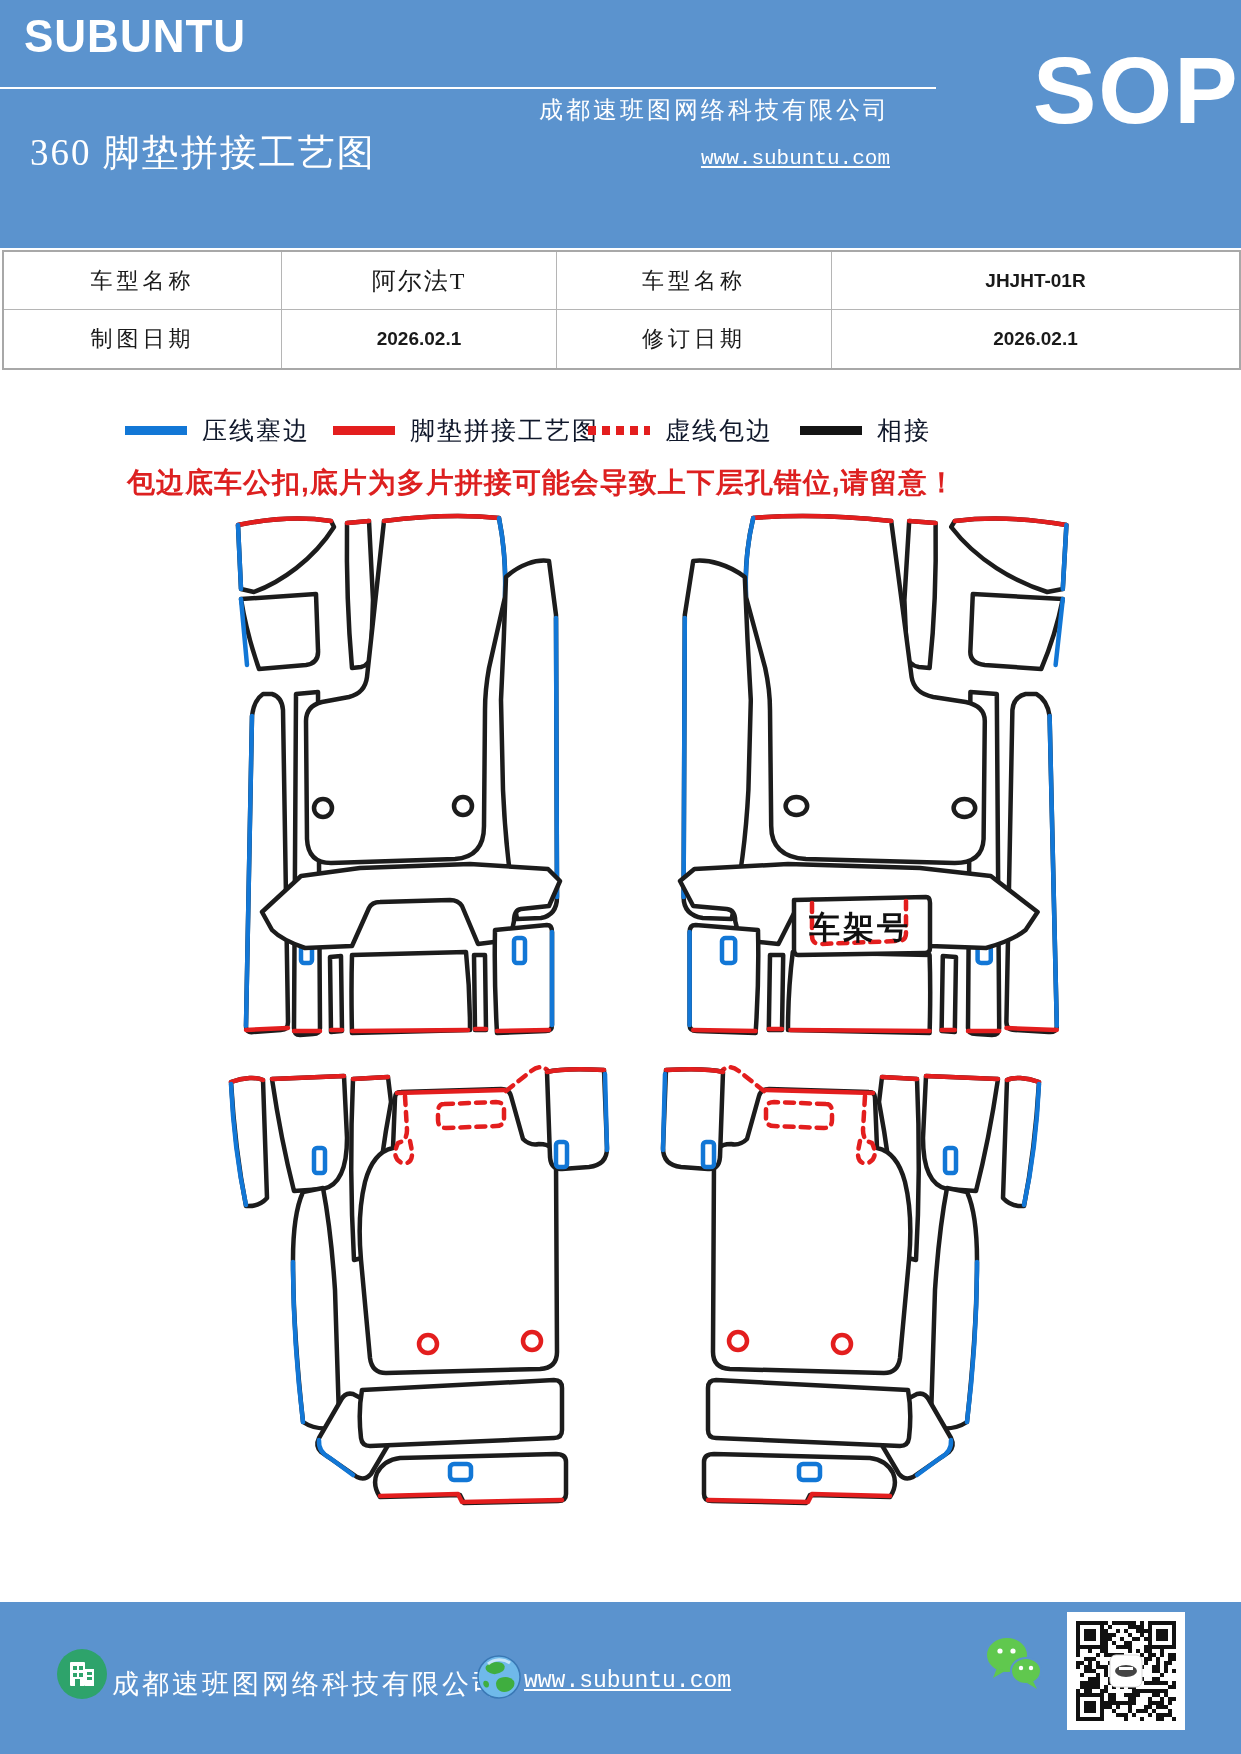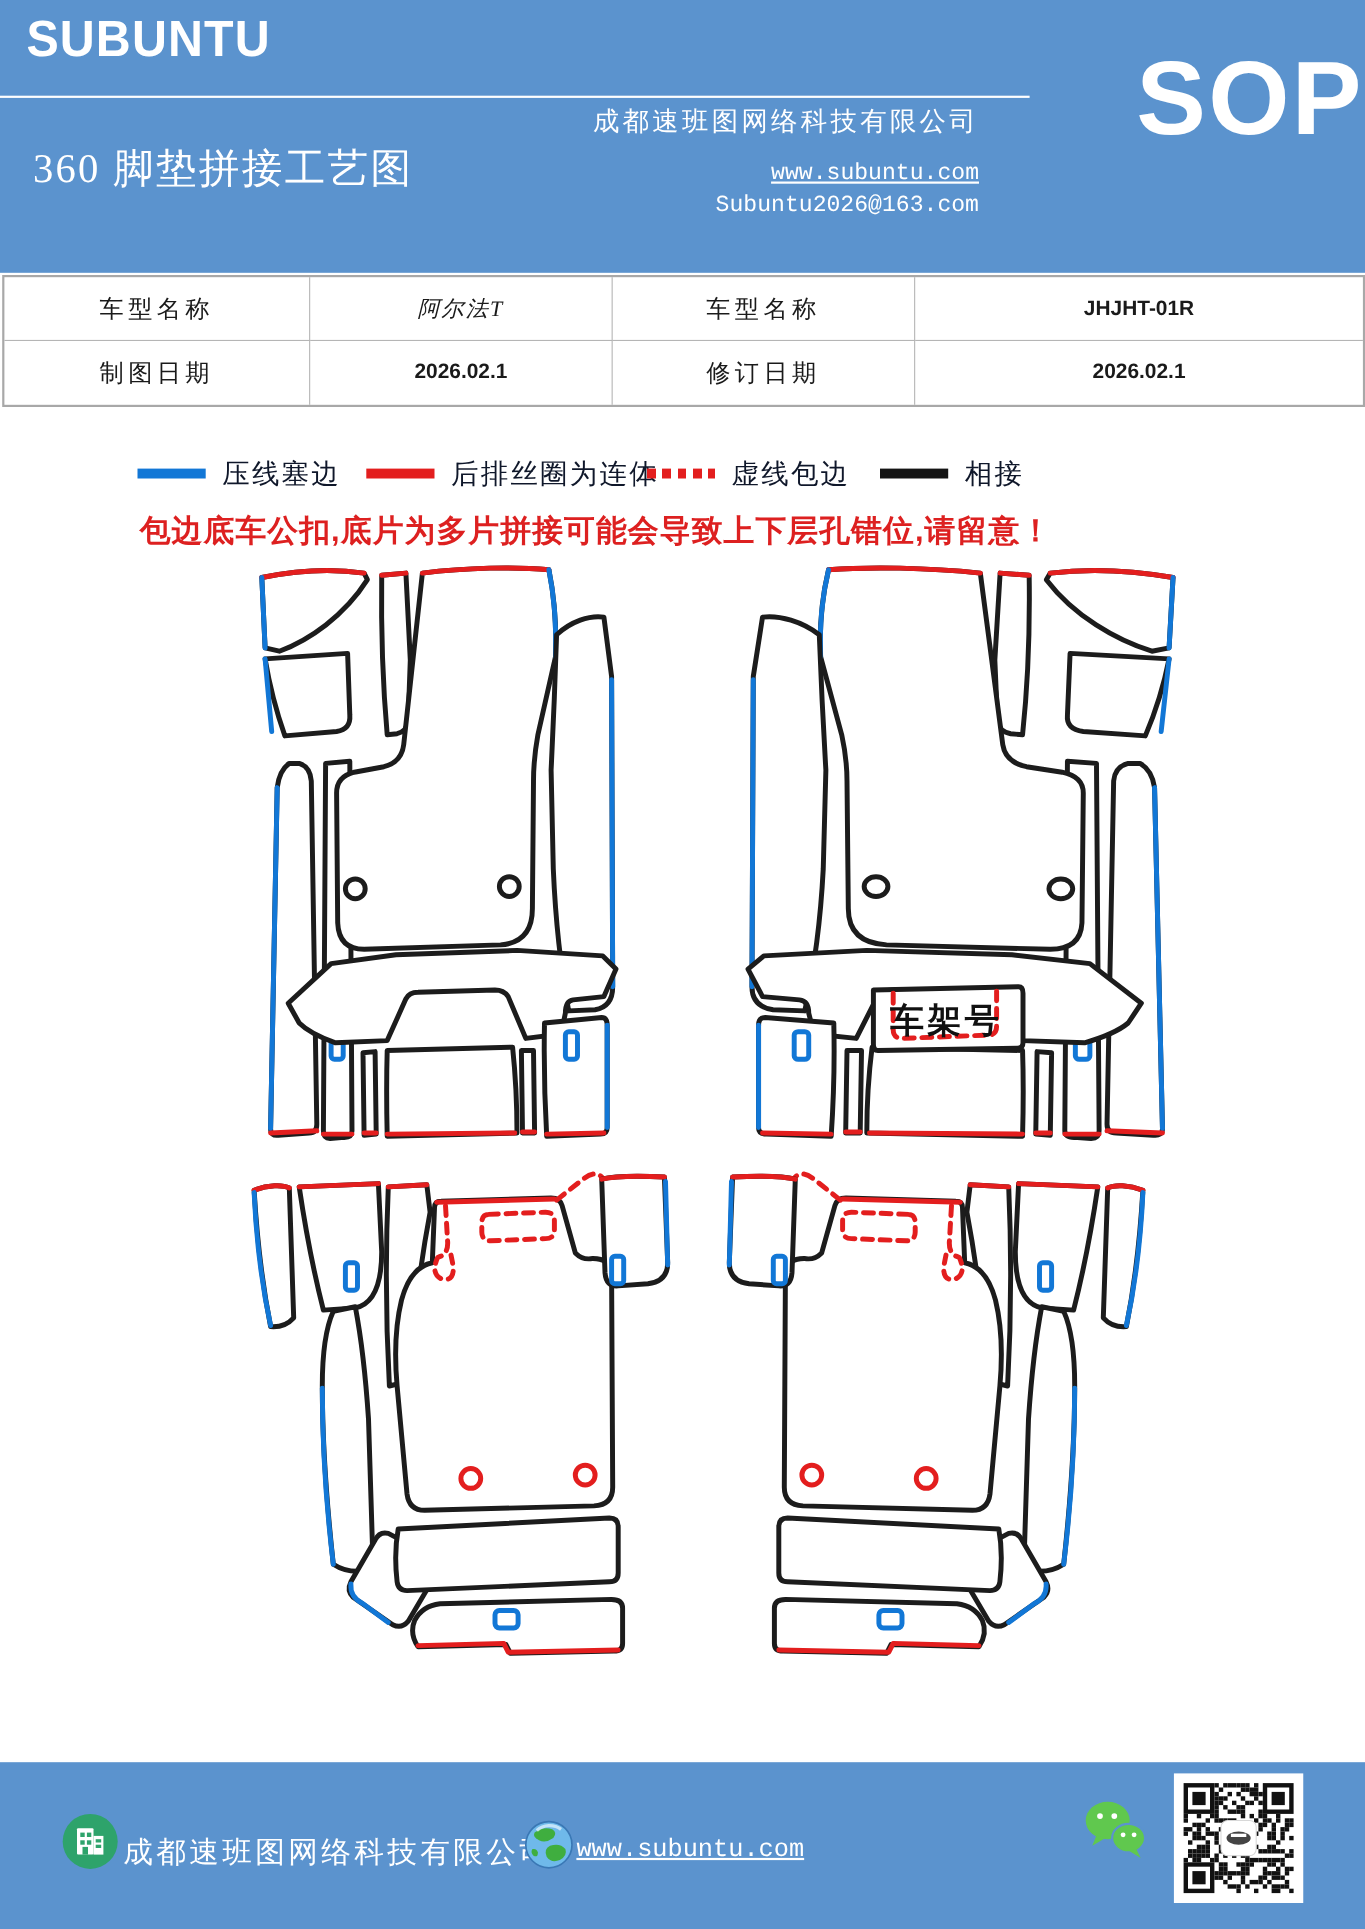--- a/index.html
+++ b/index.html
@@ -27,21 +27,21 @@
 
   
   .info-table{position:absolute;left:2px;top:250px;width:1235px;height:116px;
               display:grid;grid-template-columns:278px 275px 275px 1fr;
               grid-auto-rows:1fr;border:2px solid #a8a8a8;background:#fff;}
   .cell{border-right:1.5px solid #b5b5b5;border-bottom:1.5px solid #b5b5b5;
         display:flex;align-items:center;justify-content:center;color:#1a1a1a;}
   .cell:nth-child(4n){border-right:none;}
   .cell:nth-child(n+5){border-bottom:none;}
   .cell.lab{font-family:"Liberation Serif",serif;font-size:22px;letter-spacing:4px;}
-  .cell.val-cjk{font-family:"Liberation Serif",serif;font-size:20px;letter-spacing:2px;font-style:italic;}
+  .cell.val-cjk{font-family:"Liberation Serif",serif;font-size:24px;letter-spacing:2px;}
   .cell.val-code{font-size:19px;font-weight:700;}
 
   
   .lg-item{position:absolute;top:416px;height:28px;display:flex;align-items:center;}
   .lg-line{display:inline-block;width:62px;height:9px;}
   .c-blue{background:#1277d6;}
   .c-red{background:#e31e1e;}
   .c-black{background:#141414;}
   .c-dotted{background:repeating-linear-gradient(90deg,#e31e1e 0 8px,transparent 8px 14px);}
   .lg-label{font-family:"Liberation Serif",serif;font-size:25px;color:#0f172a;
@@ -75,42 +75,41 @@
 <body>
 
 <div class="page">
 
   <div class="band top">
     <div class="abs brand">SUBUNTU</div>
     <div class="abs hrule"></div>
     <div class="abs doc-title">360 脚垫拼接工艺图</div>
     <div class="abs h-company">成都速班图网络科技有限公司</div>
     <a class="abs h-site">www.subuntu.com</a>
-    <div class="abs h-email">Subuntu2026@163.com</div>
     <div class="abs sop">SOP</div>
   </div>
 
   <div class="info-table">
     <div class="cell lab">车型名称</div>
     <div class="cell val-cjk">阿尔法T</div>
     <div class="cell lab">车型名称</div>
     <div class="cell val-code">JHJHT-01R</div>
     <div class="cell lab">制图日期</div>
     <div class="cell val-code">2026.02.1</div>
     <div class="cell lab">修订日期</div>
     <div class="cell val-code">2026.02.1</div>
   </div>
 
   <div class="lg-item" style="left:125px">
     <span class="lg-line c-blue"></span>
     <span class="lg-label">压线塞边</span>
   </div>
   <div class="lg-item" style="left:333px">
     <span class="lg-line c-red"></span>
-    <span class="lg-label">后排丝圈为连体</span>
+    <span class="lg-label">脚垫拼接工艺图</span>
   </div>
   <div class="lg-item" style="left:588px">
     <span class="lg-line c-dotted"></span>
     <span class="lg-label">虚线包边</span>
   </div>
   <div class="lg-item" style="left:800px">
     <span class="lg-line c-black"></span>
     <span class="lg-label">相接</span>
   </div>
 

